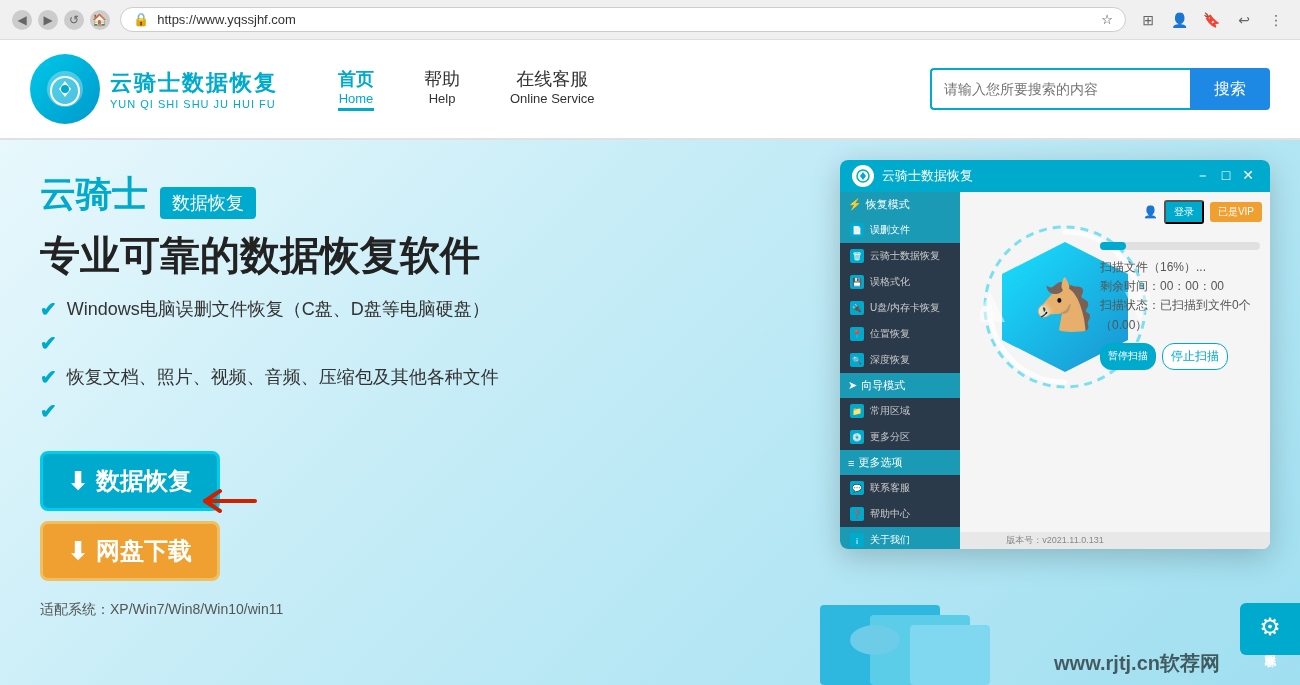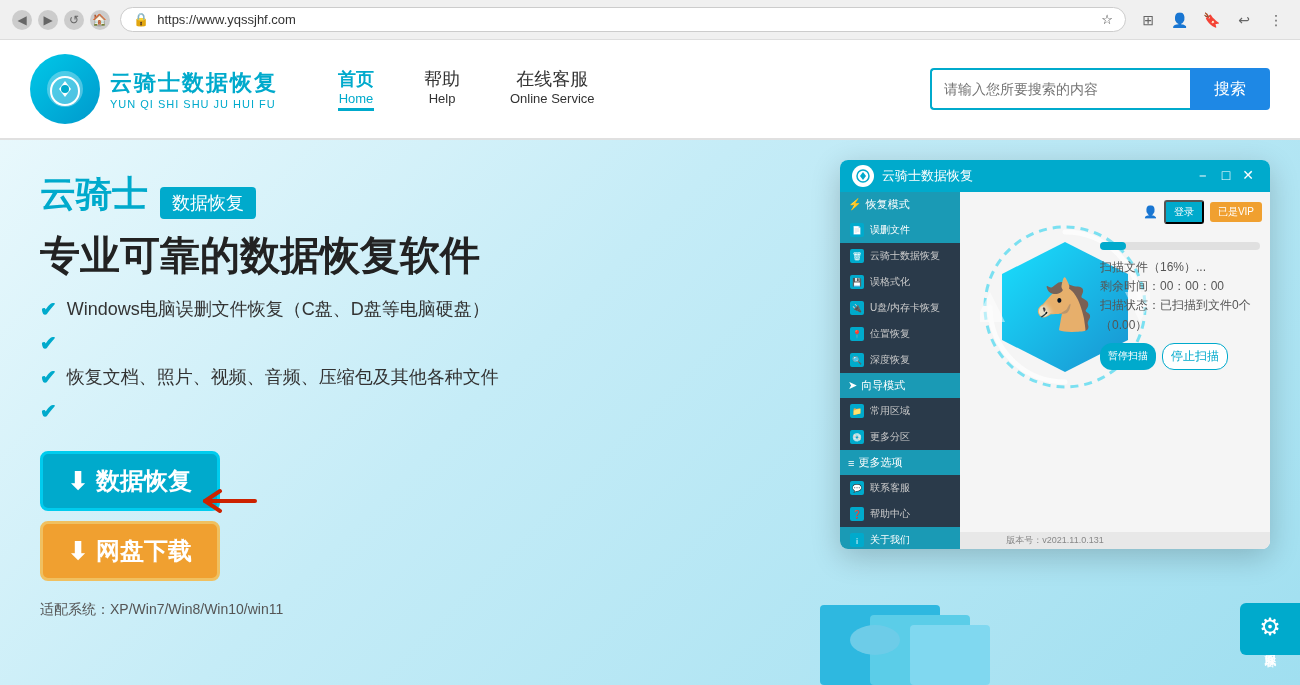--- a/index.html
+++ b/index.html
@@ -608,19 +608,20 @@
               <button class="scan-btn-stop">停止扫描</button>
             </div>
           </div>
         </div>
       </div>
 
       <div class="app-version">版本号：v2021.11.0.131</div>
     </div>
   </div>
 
+  <div class="watermark">www.rjtj.cn软荐网</div>
 
   <div class="side-widget">
     <span class="side-widget-icon">⚙</span>
     <span class="side-widget-text">联系客服</span>
   </div>
 
 </div>
 
 </body></html>

